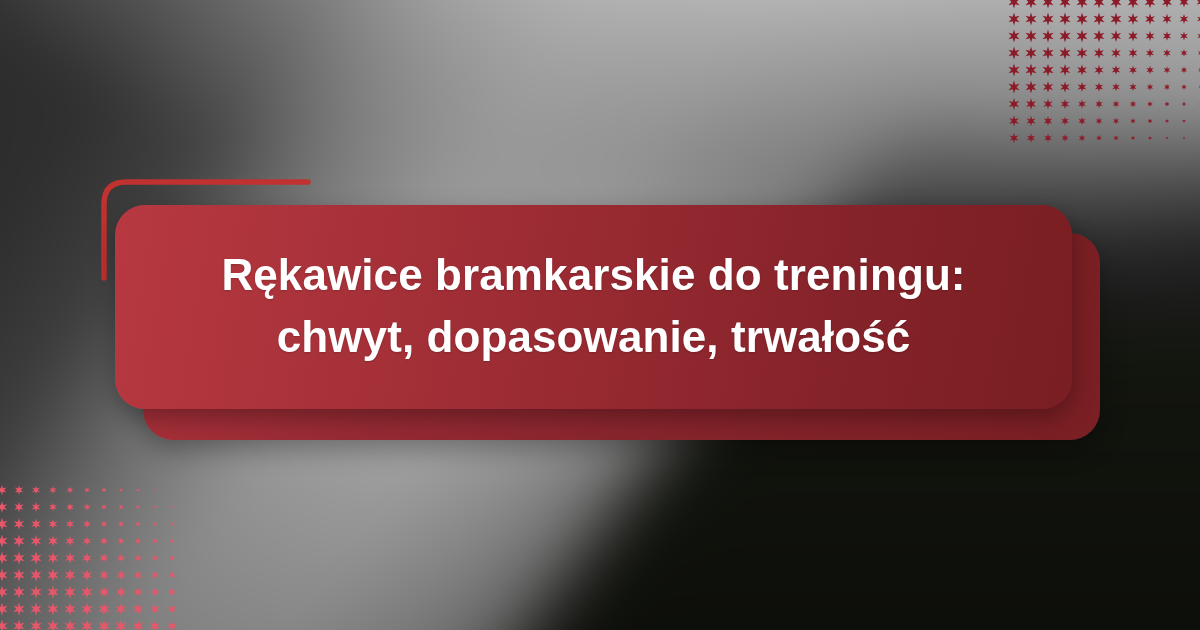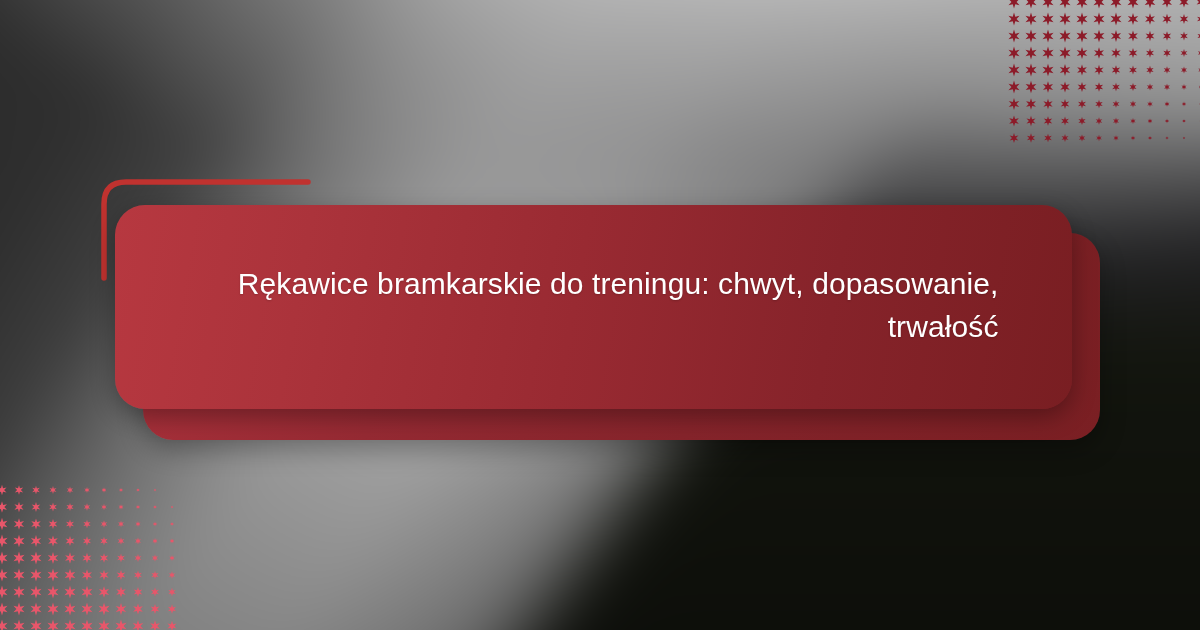--- a/index.html
+++ b/index.html
@@ -80,25 +80,25 @@
     width:957px; height:204px;
     background:linear-gradient(100deg, #b73840 0%, #ab333b 20%, #992a32 48%, #86232a 74%, #791e22 100%);
     box-shadow:0 8px 24px rgba(0,0,0,0.32);
     display:flex;
     align-items:center;
     justify-content:center;
   }
 
   #headline{
     width:810px;
-    text-align:right;
+    text-align:center;
     color:#ffffff;
-    font-size:30px;
+    font-size:44px;
     line-height:1.42;
-    font-weight:400;
+    font-weight:700;
     letter-spacing:0.1px;
     text-shadow:0 1px 2px rgba(0,0,0,0.18);
     padding-bottom:2px;
   }
 </style>
 </head>
 <body>
 
 <div id="stage">
 

